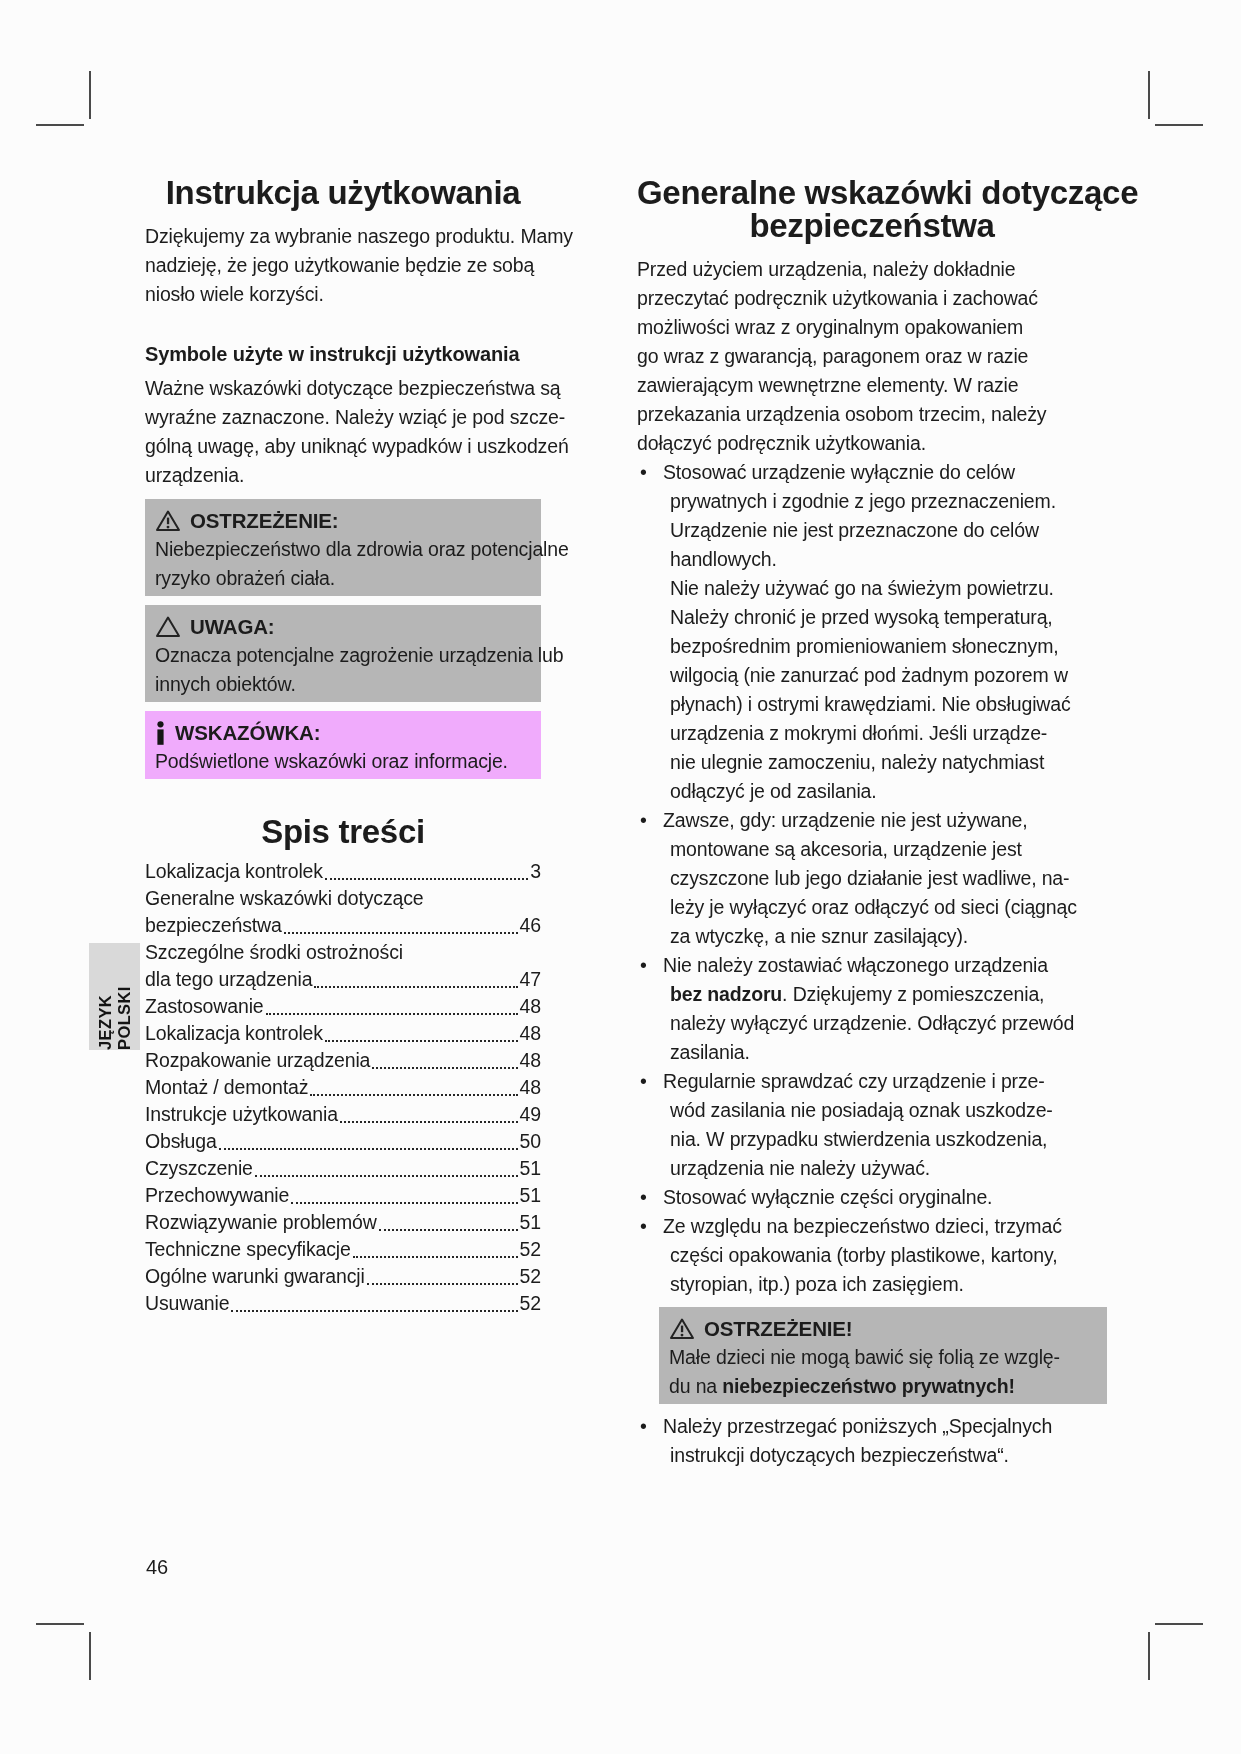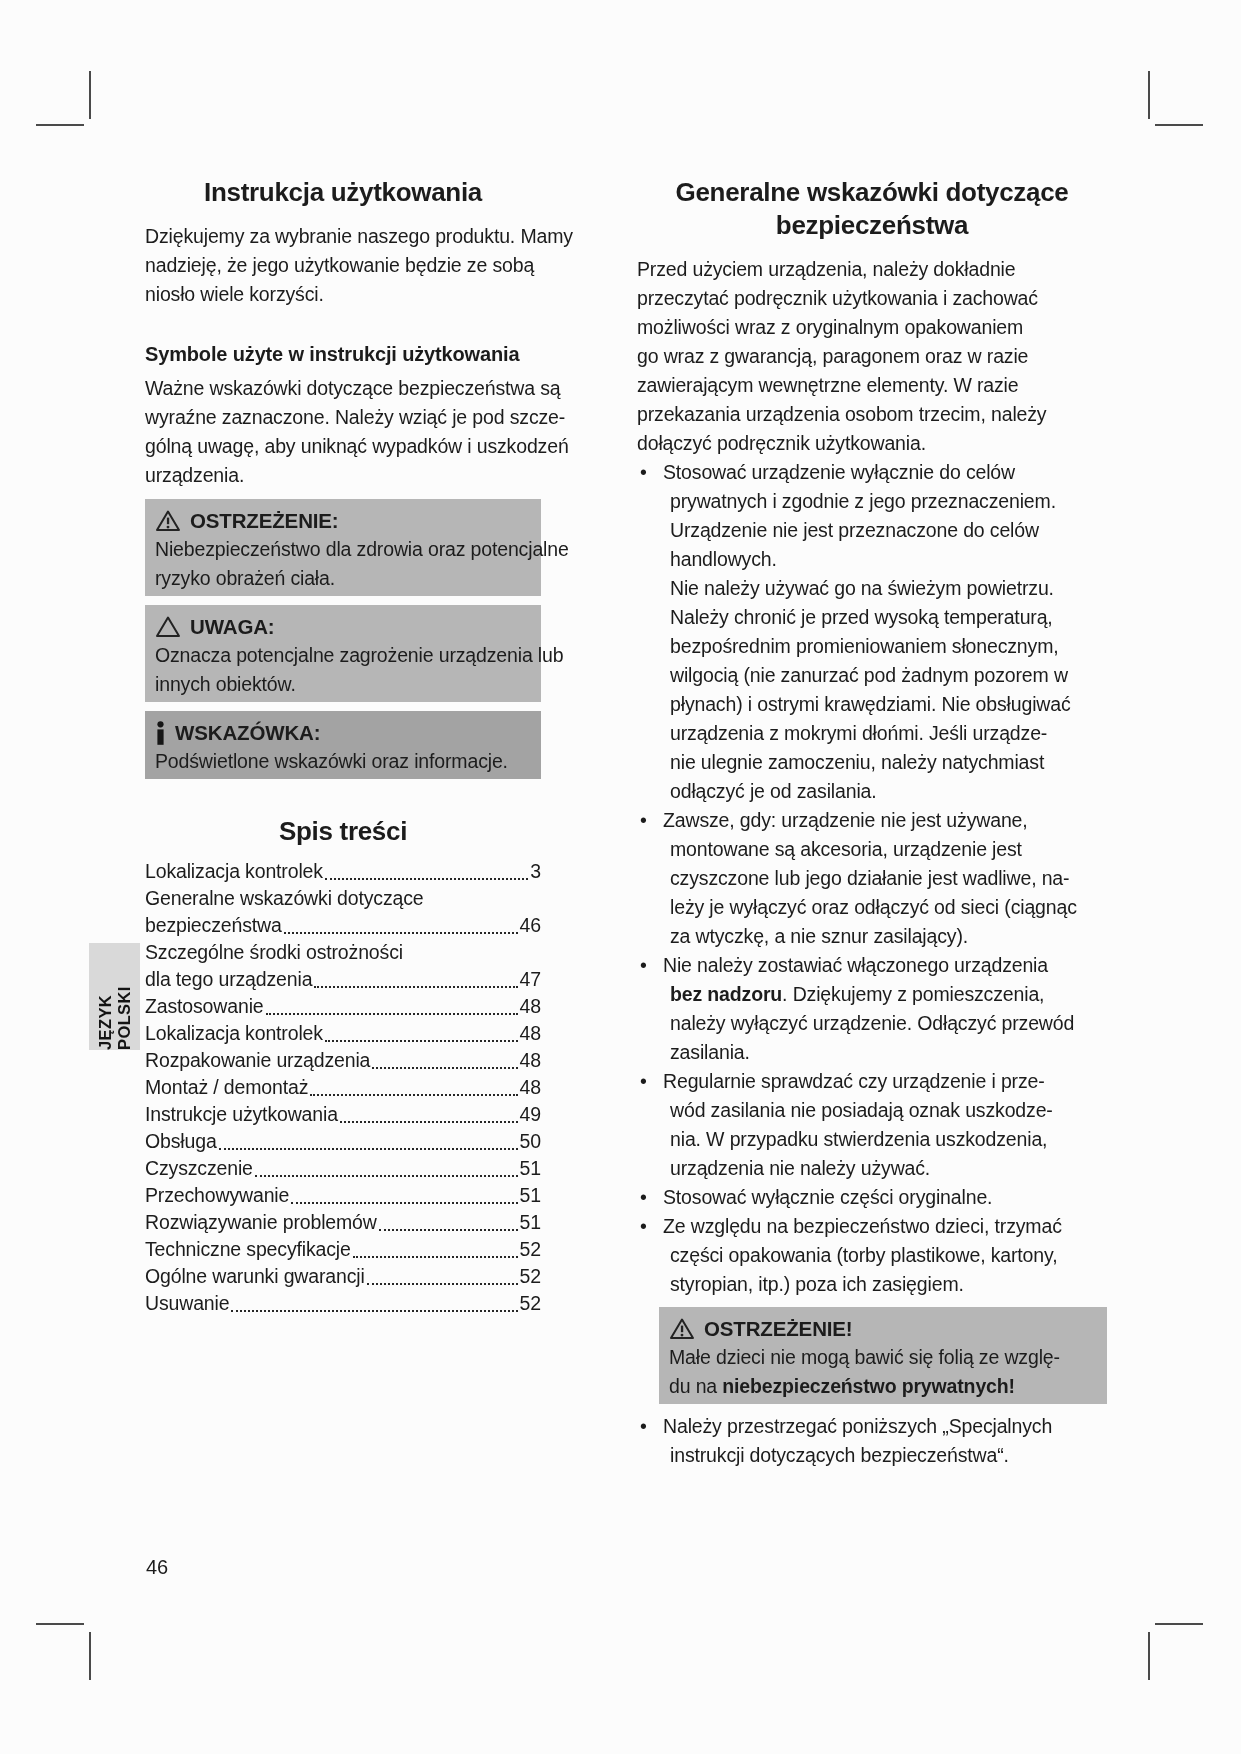--- a/index.html
+++ b/index.html
@@ -15,28 +15,28 @@
   
   .lang-tab{
     position:absolute;left:89px;top:943px;width:51px;height:107px;
     background:#d9d9d9;display:flex;align-items:center;justify-content:center;
     writing-mode:vertical-rl;transform:rotate(180deg);
     font-weight:bold;font-size:16.5px;letter-spacing:.4px;color:#141414;
   }
   .col{position:absolute;font-size:19.5px;line-height:29px;letter-spacing:-0.15px;}
   .col-left{left:145px;top:176px;width:396px;}
   .col-right{left:637px;top:176px;width:470px;}
-  .col-title{font-size:26px;font-weight:bold;text-align:center;letter-spacing:-0.3px;line-height:33px;margin-bottom:13px;}
+  .col-title{font-size:33px;font-weight:bold;text-align:center;letter-spacing:-0.3px;line-height:33px;margin-bottom:13px;}
   .line{white-space:nowrap;}
   .para{margin:0;}
   #intro{margin-bottom:31px;}
   .sub-heading{font-weight:bold;font-size:20px;margin-bottom:5px;white-space:nowrap;}
   
   .note-box{background:#b6b6b6;padding:7px 10px 3px 10px;margin-top:9px;}
-  .note-box.light{background:#a3a3a3;}
+  .note-box.light{background:#f0abfc;}
   .note-head{display:flex;align-items:center;gap:9px;font-weight:bold;font-size:20.5px;line-height:29px;}
   .note-head .ic{display:inline-flex;align-items:center;}
   .right-box{margin:8px 0 8px 22px;}
   
   .toc-title{margin-top:36px;margin-bottom:10px;}
   .toc-row{display:flex;line-height:27px;}
   .toc-text{white-space:nowrap;}
   .toc-dots{flex:1 1 auto;min-width:8px;border-bottom:2.5px dotted #262626;margin:0 2px 5px 2px;}
   .toc-page{white-space:nowrap;}
   

